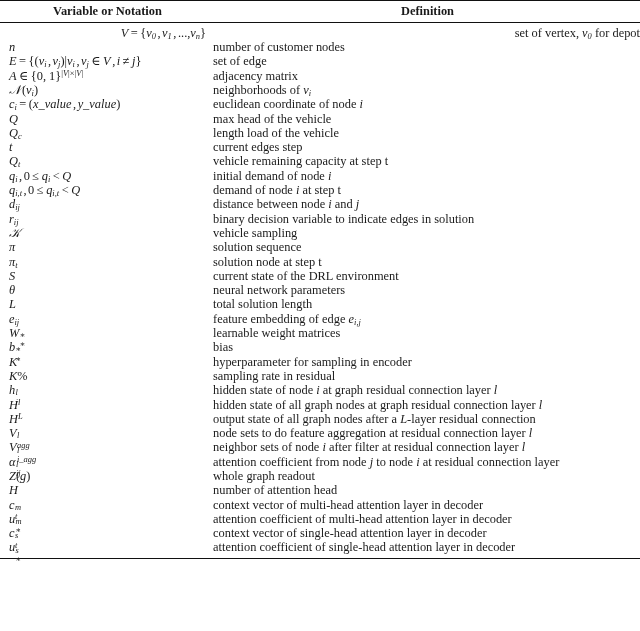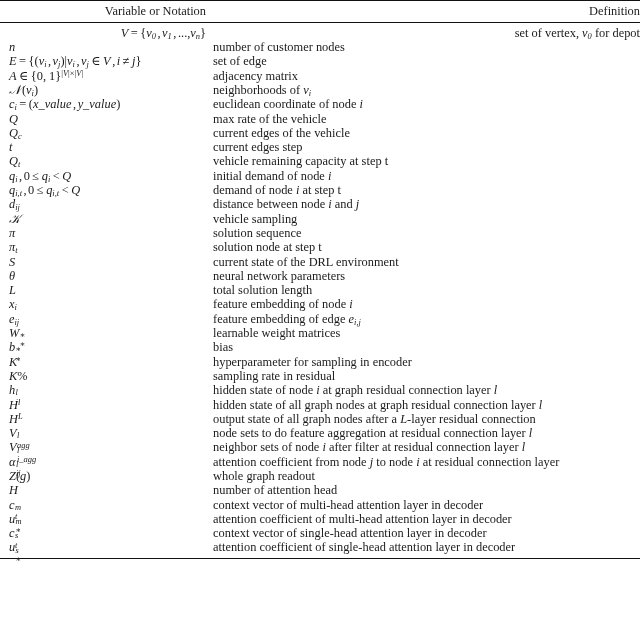--- a/index.html
+++ b/index.html
@@ -39,22 +39,22 @@
   }
   .bottomrule td {
     border-top: 1.6px solid #111;
     padding: 0;
     height: 0;
     font-size: 0;
     line-height: 0;
   }
 
   thead th {
-    text-align: right;
-    font-weight: normal;
+    text-align: center;
+    font-weight: bold;
     font-size: 12.4px;
     line-height: 14.3px;
     padding: 3px 0 4px 9px;
     white-space: nowrap;
   }
   tbody td {
     text-align: left;
     font-size: 12.4px;
     line-height: 14.3px;
     padding: 0 0 0 9px;
@@ -161,26 +161,26 @@
       <td class="definition">neighborhoods of <span class="mi">v</span><sub>i</sub></td>
     </tr>
 
     <tr>
       <td class="notation"><span class="mi">c</span><sub>i</sub><span class="mrel">=</span><span class="mu">(</span><span class="mi">x_value</span><span class="mo">,</span><span class="mi">y_value</span><span class="mu">)</span></td>
       <td class="definition">euclidean coordinate of node <span class="mi">i</span></td>
     </tr>
 
     <tr>
       <td class="notation"><span class="mi">Q</span></td>
-      <td class="definition">max rate of the vehicle</td>
+      <td class="definition">max head of the vehicle</td>
     </tr>
 
     <tr>
       <td class="notation"><span class="mi">Q</span><sub>c</sub></td>
-      <td class="definition">current edges of the vehicle</td>
+      <td class="definition">length load of the vehicle</td>
     </tr>
 
     <tr>
       <td class="notation"><span class="mi">t</span></td>
       <td class="definition">current edges step</td>
     </tr>
 
     <tr>
       <td class="notation"><span class="mi">Q</span><sub>t</sub></td>
       <td class="definition">vehicle remaining capacity at step t</td>
@@ -194,20 +194,24 @@
     <tr>
       <td class="notation"><span class="mi">q</span><sub>i,t</sub><span class="mo">,</span><span class="mu">0</span><span class="mrel">≤</span><span class="mi">q</span><sub>i,t</sub><span class="mrel">&lt;</span><span class="mi">Q</span></td>
       <td class="definition">demand of node <span class="mi">i</span> at step t</td>
     </tr>
 
     <tr>
       <td class="notation"><span class="mi">d</span><sub>ij</sub></td>
       <td class="definition">distance between node <span class="mi">i</span> and <span class="mi">j</span></td>
     </tr>
 
+    <tr>
+      <td class="notation"><span class="mi">r</span><sub>ij</sub></td>
+      <td class="definition">binary decision variable to indicate edges in solution</td>
+    </tr>
 
     <tr>
       <td class="notation"><span class="cal">𝒦</span></td>
       <td class="definition">vehicle sampling</td>
     </tr>
 
     <tr>
       <td class="notation"><span class="mi">π</span></td>
       <td class="definition">solution sequence</td>
     </tr>
@@ -226,24 +230,20 @@
       <td class="notation"><span class="mi">θ</span></td>
       <td class="definition">neural network parameters</td>
     </tr>
 
 
     <tr>
       <td class="notation"><span class="mi">L</span></td>
       <td class="definition">total solution length</td>
     </tr>
 
-    <tr>
-      <td class="notation"><span class="mi">x</span><sub>i</sub></td>
-      <td class="definition">feature embedding of node <span class="mi">i</span></td>
-    </tr>
 
     <tr>
       <td class="notation"><span class="mi">e</span><sub>ij</sub></td>
       <td class="definition">feature embedding of edge <span class="mi">e</span><sub>i,j</sub></td>
     </tr>
 
     <tr>
       <td class="notation"><span class="mi">W</span><span class="supsub stk"><span class="s-up">∗</span><span class="s-dn">∗</span></span></td>
       <td class="definition">learnable weight matrices</td>
     </tr>

